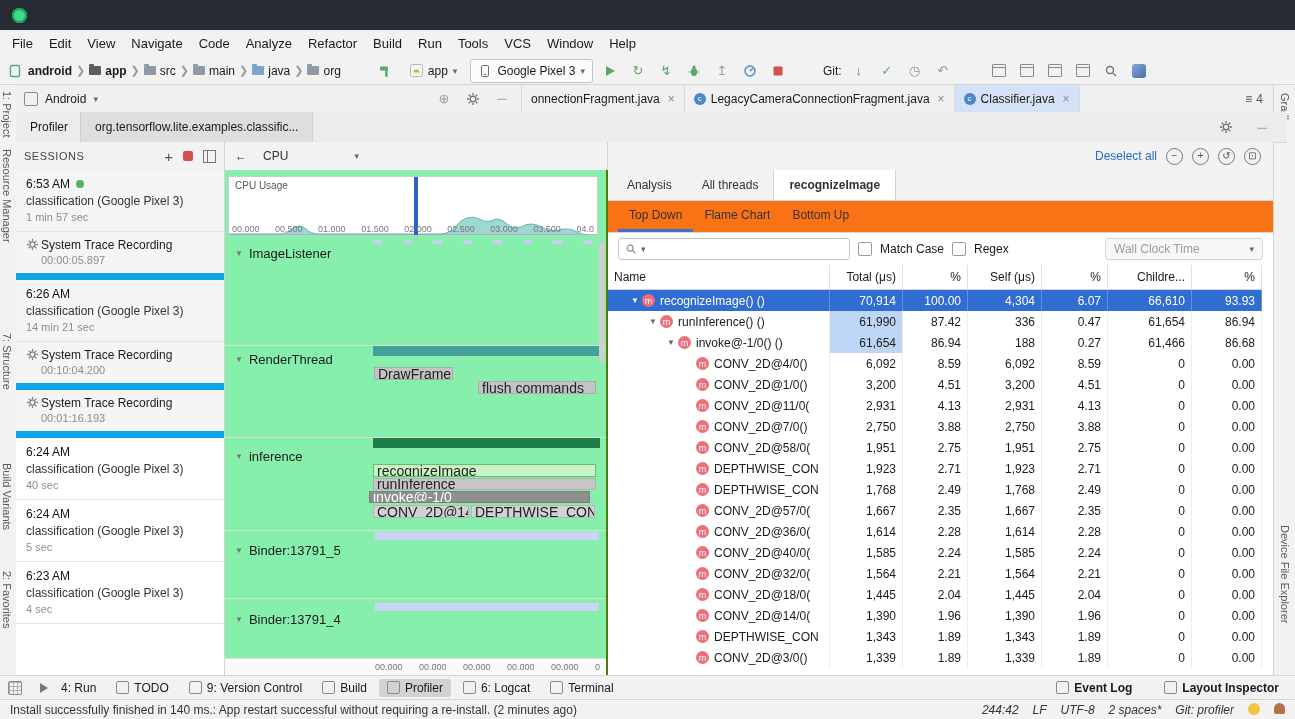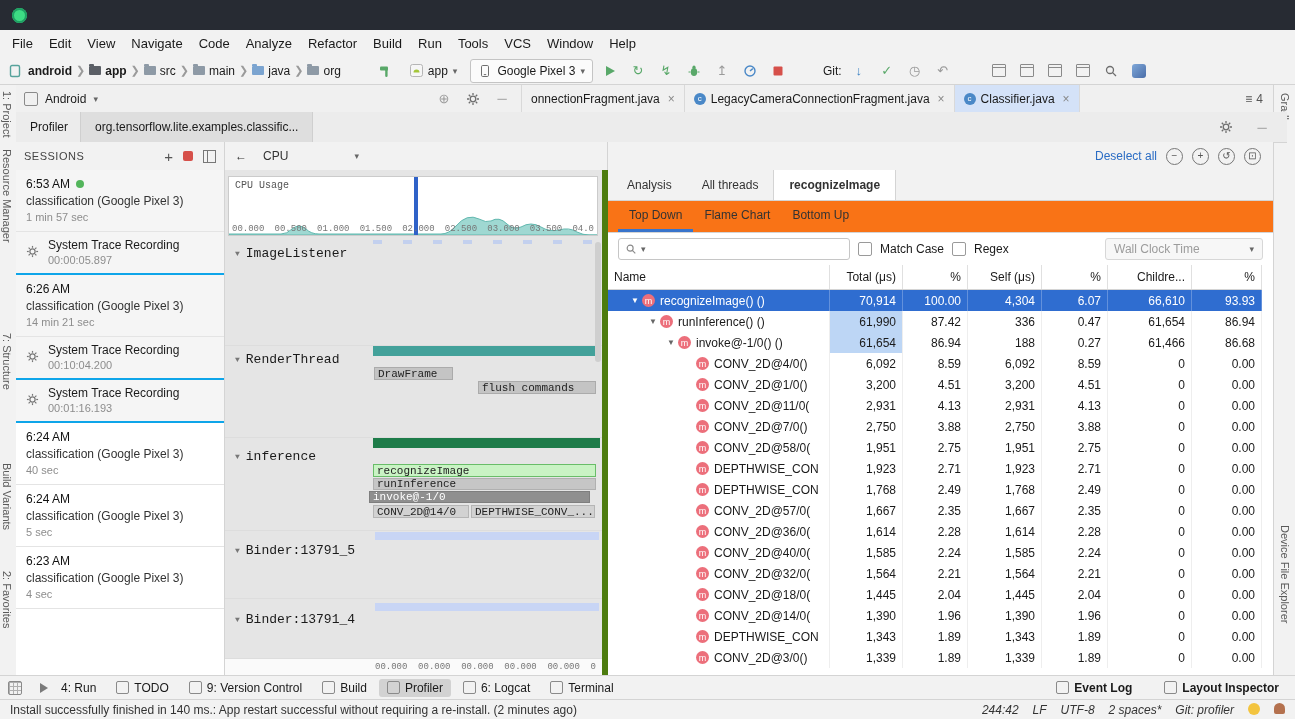--- a/index.html
+++ b/index.html
@@ -66,41 +66,41 @@
   .circo{width:15px;height:15px;border:1px solid #777;border-radius:50%;color:#555;font-size:10px;display:flex;align-items:center;justify-content:center;line-height:1;}
   
   .main{position:absolute;top:170px;left:16px;width:1257px;height:505px;display:flex;}
   .sessions{width:209px;border-right:1px solid #d4d4d4;background:#fff;overflow:hidden;box-sizing:border-box;}
   .sess{padding:7px 10px 8px;border-bottom:1px solid #e4e4e4;}
   .sess.shaded,.rec.shaded{background:#f5f5f5;}
   .sess-time{font-size:12px;color:#111;display:flex;align-items:center;gap:6px;}
   .livedot{width:8px;height:8px;border-radius:50%;background:#53b55b;}
   .sess-name{font-size:12px;color:#333;margin-top:3px;white-space:nowrap;overflow:hidden;}
   .sess-dur{font-size:11px;color:#8d8d8d;margin-top:3px;}
-  .rec{display:flex;gap:8px;padding:6px 10px 7px;border-bottom:2px solid #0ea5e9;align-items:center;}
+  .rec{display:flex;gap:1px;padding:6px 10px 7px;border-bottom:7px solid #0ea5e9;align-items:flex-start;}
   .gearwrap{width:14px;height:14px;flex:0 0 14px;}
   .rec-name{font-size:12px;}
   .rec-dur{font-size:11px;color:#8d8d8d;margin-top:2px;}
   
-  .timeline{width:383px;border-right:6px solid #4d7c0f;position:relative;background:#e5e5e5;overflow:hidden;box-sizing:border-box;font-family:Liberation Mono, monospace;}
+  .timeline{width:383px;border-right:2px solid #4d7c0f;position:relative;background:#86efac;overflow:hidden;box-sizing:border-box;}
   .cpuchart{position:absolute;left:3px;top:6px;width:370px;height:60px;border:1px solid #cbcbcb;background:#fff;box-sizing:border-box;}
   .cpu-usage-label{position:absolute;top:3px;left:6px;font-size:10px;color:#555;}
   .cpu-area{position:absolute;left:0;bottom:0;width:100%;height:28px;}
   .scrub{position:absolute;left:185px;top:0;width:4px;height:100%;background:#2f62c8;}
   .cpu-ticks{position:absolute;left:3px;right:3px;bottom:1px;display:flex;justify-content:space-between;font-size:9px;color:#777;}
   .sep{position:absolute;left:0;width:100%;border-top:1px solid #ddd;}
   .thlabel{position:absolute;left:10px;font-size:13px;color:#1a1a1a;display:flex;gap:6px;align-items:center;}
   .tri{font-size:8px;color:#777;}
   .il-dashes{position:absolute;top:70px;left:148px;width:227px;height:4px;
      background:repeating-linear-gradient(90deg,#c3d0ee 0 9px,transparent 9px 30px);}
   .rt-bar{position:absolute;top:176px;left:148px;width:227px;height:10px;background:#43a19a;}
   .inf-bar{position:absolute;top:268px;left:148px;width:227px;height:10px;background:#1e7c49;}
   .b5bar{position:absolute;top:362px;left:150px;width:224px;height:8px;background:#c8d5f5;}
   .b4bar{position:absolute;top:433px;left:150px;width:224px;height:8px;background:#c8d5f5;}
-  .box{position:absolute;font-size:11px;color:#222;display:flex;align-items:center;padding-left:3px;overflow:hidden;white-space:nowrap;box-sizing:border-box;}
+  .box{position:absolute;font-size:14px;color:#222;display:flex;align-items:center;padding-left:3px;overflow:hidden;white-space:nowrap;box-sizing:border-box;}
   .drawframe{top:197px;left:149px;width:79px;height:13px;background:#c4c4c4;border:1px solid #ababab;}
   .flush{top:211px;left:253px;width:118px;height:13px;background:#c4c4c4;border:1px solid #ababab;}
   .recog{top:294px;left:148px;width:223px;height:13px;background:#c9f3c4;border:1px solid #69bd69;}
   .runinf{top:308px;left:148px;width:223px;height:12px;background:#c6c6c6;border:1px solid #b0b0b0;}
   .invoke{top:321px;left:144px;width:221px;height:12px;background:#8f8f8f;border:1px solid #7e7e7e;color:#fff;}
   .conv{top:335px;left:148px;width:96px;height:13px;background:#d2d2d2;border:1px solid #b5b5b5;}
   .depth{top:335px;left:246px;width:124px;height:13px;background:#d2d2d2;border:1px solid #b5b5b5;}
   .tl-axis{position:absolute;left:0;bottom:0;width:100%;height:17px;background:#fafafa;border-top:1px solid #ddd;display:flex;align-items:center;box-sizing:border-box;}
   .tl-axis-inner{margin-left:150px;flex:1;display:flex;justify-content:space-between;padding-right:6px;font-size:9px;color:#777;}
   .tl-scroll{position:absolute;right:1px;top:72px;width:6px;height:120px;background:#cfcfcf;border-radius:3px;}

